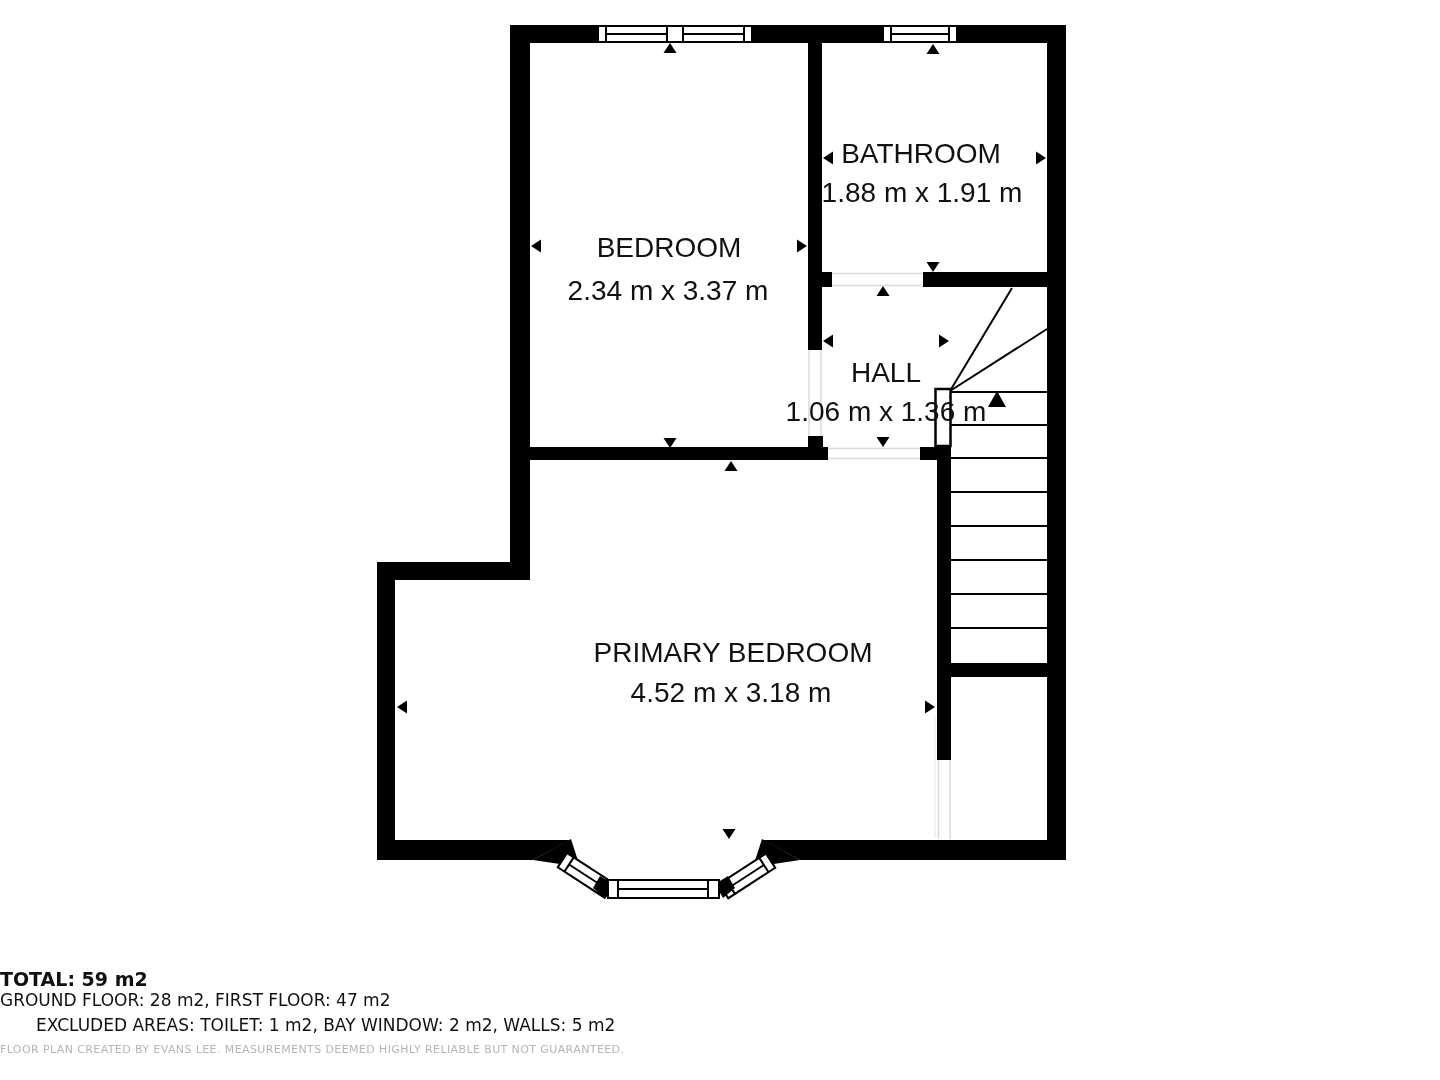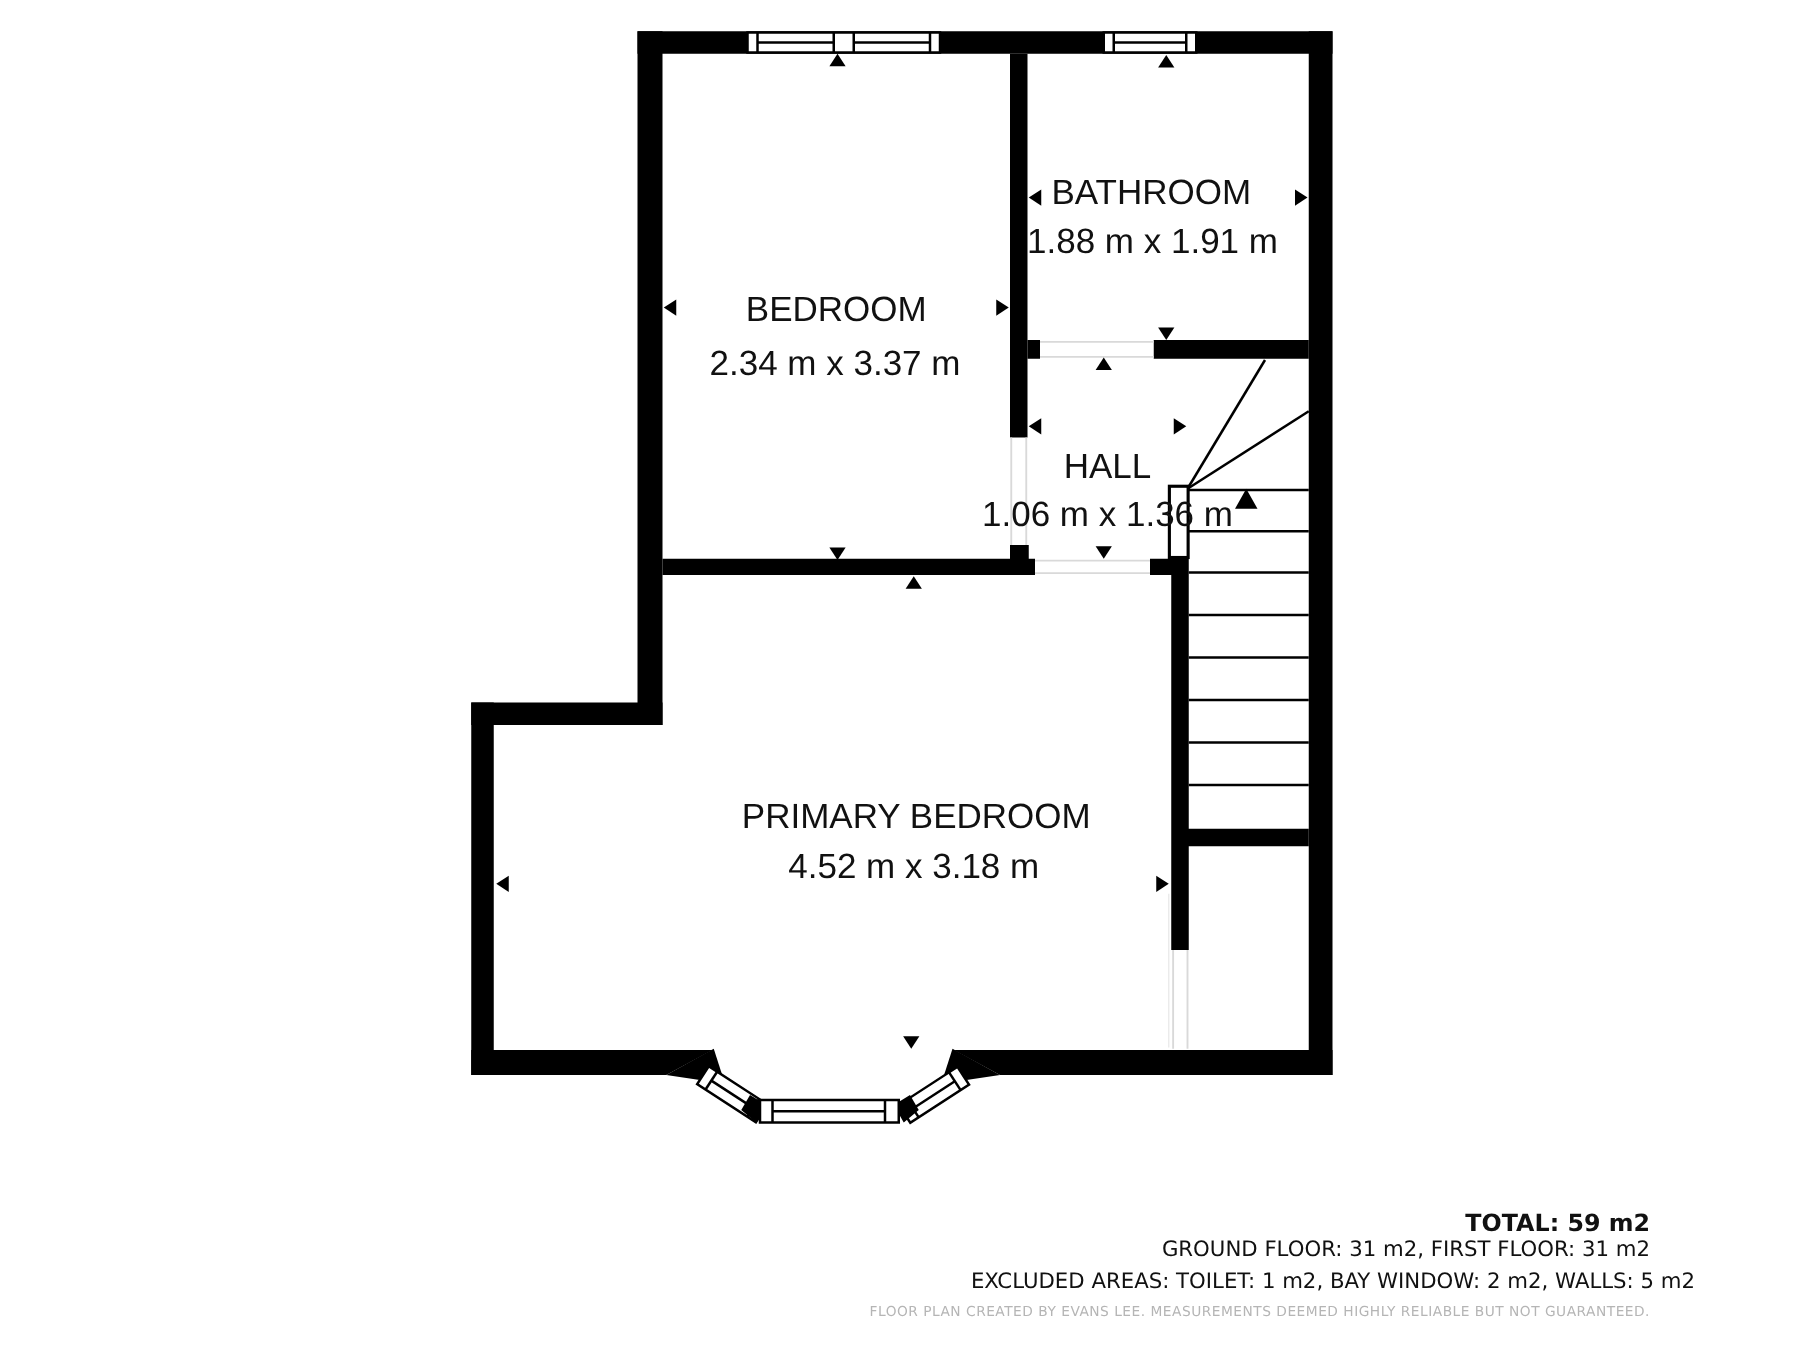--- a/index.html
+++ b/index.html
@@ -1,19 +1,19 @@
 <!DOCTYPE html>
 <html><head>
 <meta charset="utf-8">
 <style>
   html,body{margin:0;padding:0;background:#ffffff;width:1440px;height:1080px;overflow:hidden;}
   .stage{position:relative;width:1440px;height:1080px;background:#fff;}
   svg{position:absolute;top:0;left:0;}
   .room-label{font-family:"Liberation Sans",sans-serif;font-size:28px;fill:#111111;}
-  .footer-line{position:absolute;left:0;width:1320px;text-align:right;
+  .footer-line{position:absolute;left:0;width:1320px;text-align:left;
                font-family:"DejaVu Sans",sans-serif;color:#111111;white-space:nowrap;}
   #f-total{top:968px;font-size:19px;font-weight:bold;}
   #f-floors{top:990px;font-size:17px;}
   #f-excluded{top:1015px;font-size:17px;padding-left:36px;}
   #f-disclaimer{top:1043px;font-size:11px;color:#b5b5b5;letter-spacing:0.4px;}
 </style>
 </head>
 <body>
 
 <div class="stage">
@@ -140,18 +140,18 @@
     <text class="room-label" x="922" y="202">1.88 m x 1.91 m</text>
     <text class="room-label" x="886" y="382">HALL</text>
     <text class="room-label" x="886" y="421">1.06 m x 1.36 m</text>
     <text class="room-label" x="733" y="662">PRIMARY BEDROOM</text>
     <text class="room-label" x="731" y="702">4.52 m x 3.18 m</text>
   </g>
 </svg>
 
   <div>
     <div class="footer-line" id="f-total">TOTAL: 59 m2</div>
-    <div class="footer-line" id="f-floors">GROUND FLOOR: 31 m2, FIRST FLOOR: 31 m2</div>
+    <div class="footer-line" id="f-floors">GROUND FLOOR: 28 m2, FIRST FLOOR: 47 m2</div>
     <div class="footer-line" id="f-excluded">EXCLUDED AREAS: TOILET: 1 m2, BAY WINDOW: 2 m2, WALLS: 5 m2</div>
     <div class="footer-line" id="f-disclaimer">FLOOR PLAN CREATED BY EVANS LEE. MEASUREMENTS DEEMED HIGHLY RELIABLE BUT NOT GUARANTEED.</div>
   </div>
 
 </div>
 
 </body></html>

